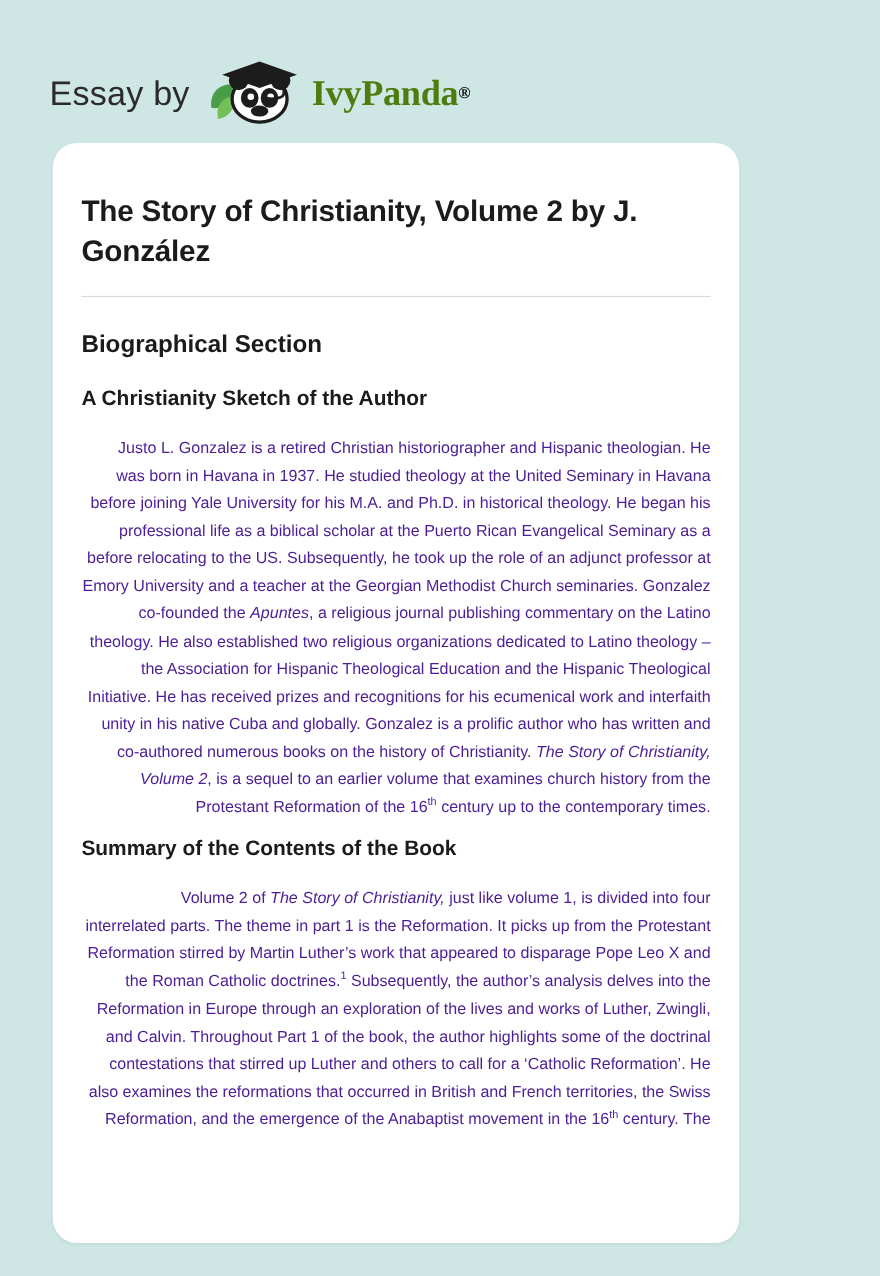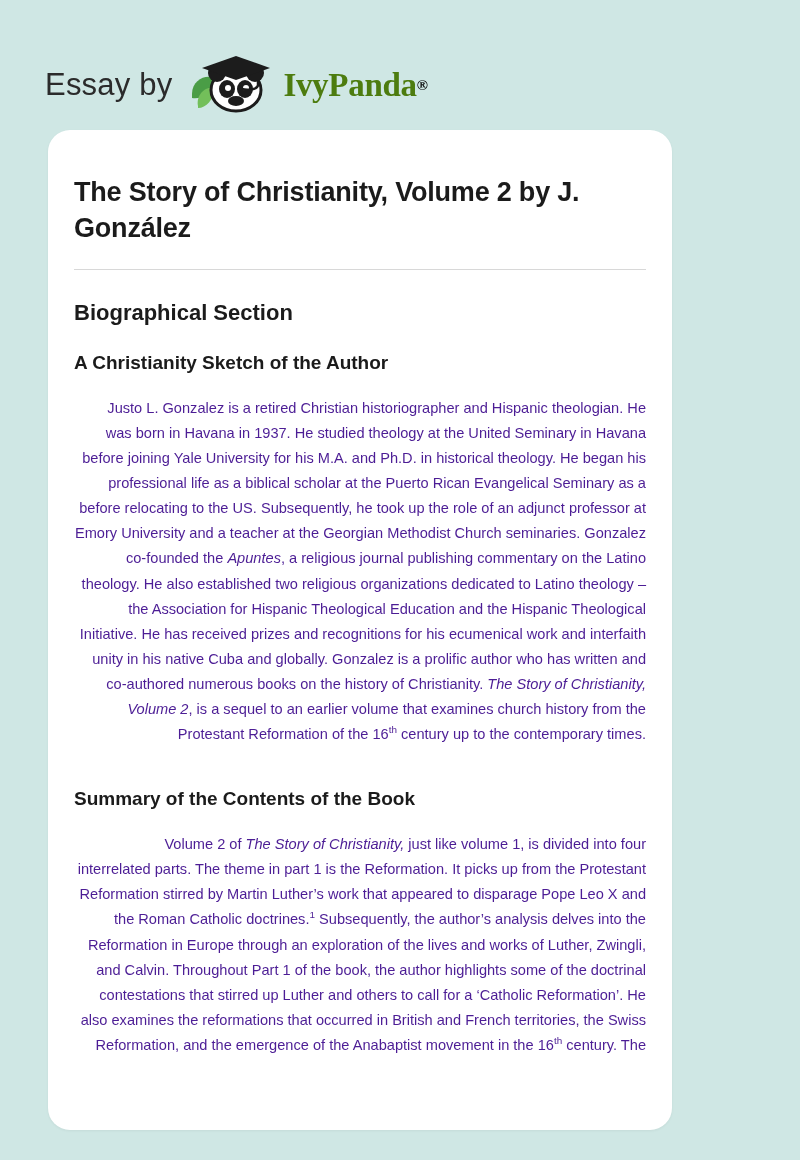--- a/index.html
+++ b/index.html
@@ -110,21 +110,21 @@
     color: #1b1b1b;
     margin: 0 0 26px 0;
   }
   h3.subsection {
     font-size: 19px;
     font-weight: bold;
     color: #1b1b1b;
     margin: 0 0 22px 0;
   }
   h3.subsection.spaced {
-    margin-top: 41px;
+    margin-top: 14px;
   }
   p.body {
     font-size: 14.6px;
     line-height: 1.72;
     color: #4c1d95;
     margin: 0 0 14px 0;
     text-align: right;
   }
   p.body .indent { display: inline-block; width: 30px; }
   i { font-style: italic; }

